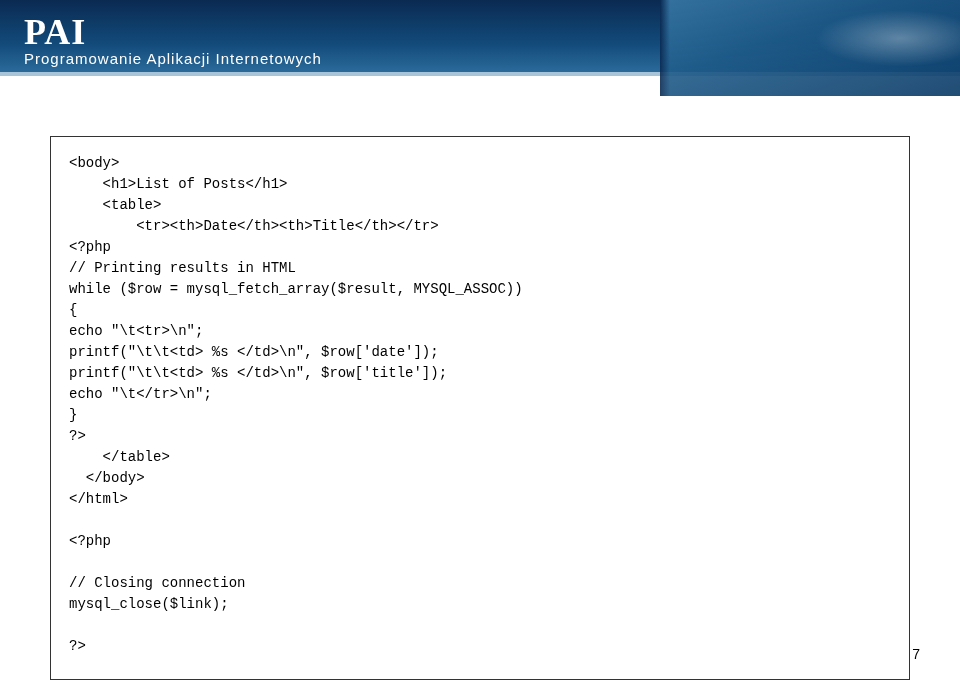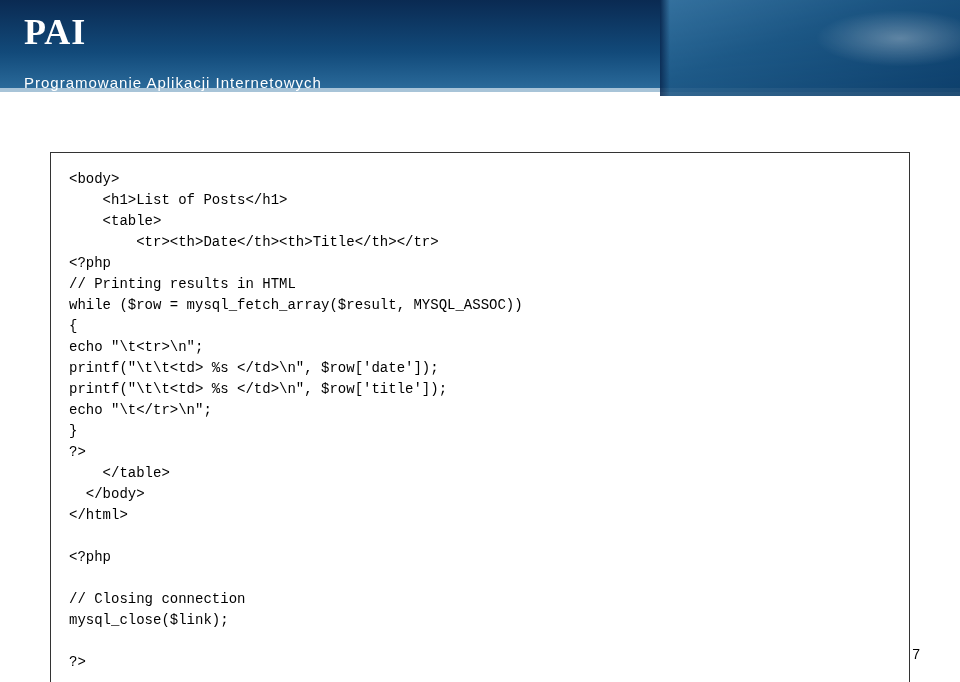--- a/index.html
+++ b/index.html
@@ -7,39 +7,39 @@
     width: 960px;
     height: 682px;
     background: #ffffff;
     font-family: Verdana, Geneva, sans-serif;
     position: relative;
     overflow: hidden;
   }
   .header-banner {
     position: relative;
     width: 100%;
-    height: 92px;
+    height: 76px;
     background: linear-gradient(to bottom, #0a2a52 0%, #124a7a 60%, #2a6a9a 100%);
     border-bottom: 4px solid #a8c4d8;
   }
   .header-inner {
     padding: 14px 0 0 24px;
     color: #ffffff;
   }
   .header-inner h1 {
     font-family: Georgia, 'Times New Roman', serif;
     font-size: 36px;
     font-weight: bold;
     letter-spacing: 1px;
     line-height: 1;
   }
   .header-inner .sub {
     font-family: Verdana, Geneva, sans-serif;
     font-size: 15px;
-    margin-top: 24px;
+    margin-top: 0;
     letter-spacing: 1px;
     text-transform: none;
   }
   .header-img {
     position: absolute;
     right: 0;
     top: 0;
     width: 300px;
     height: 96px;
     background:

